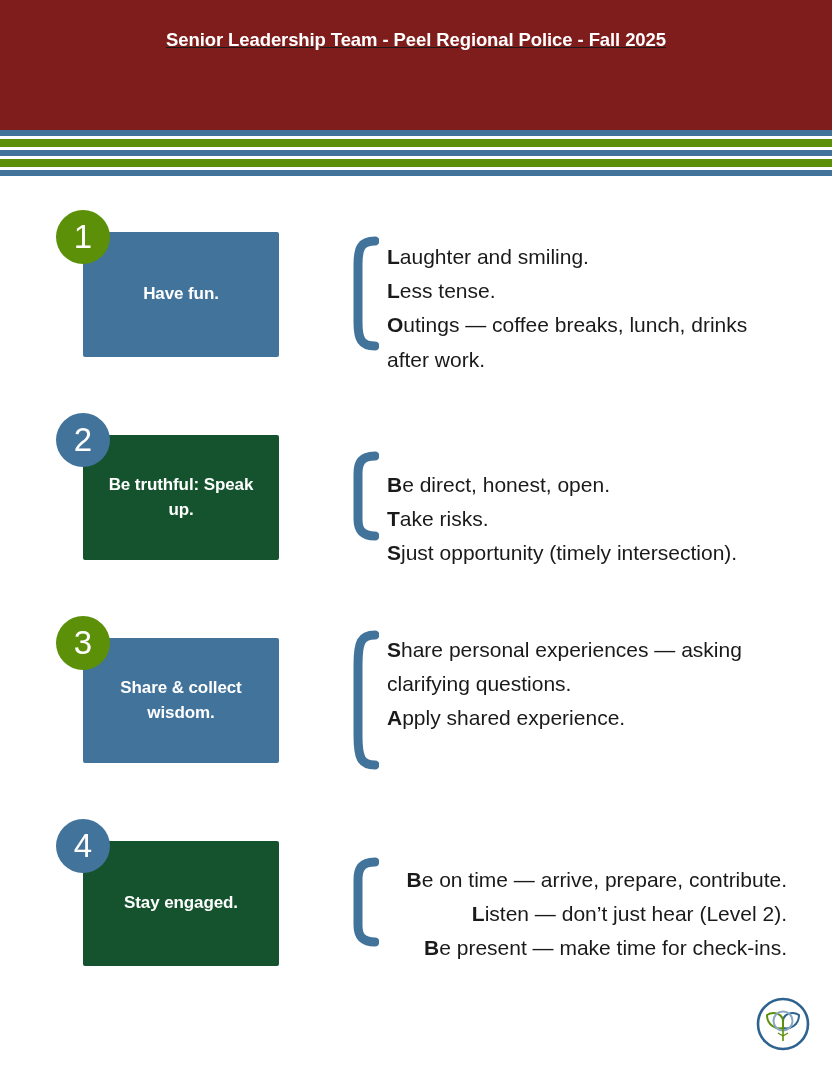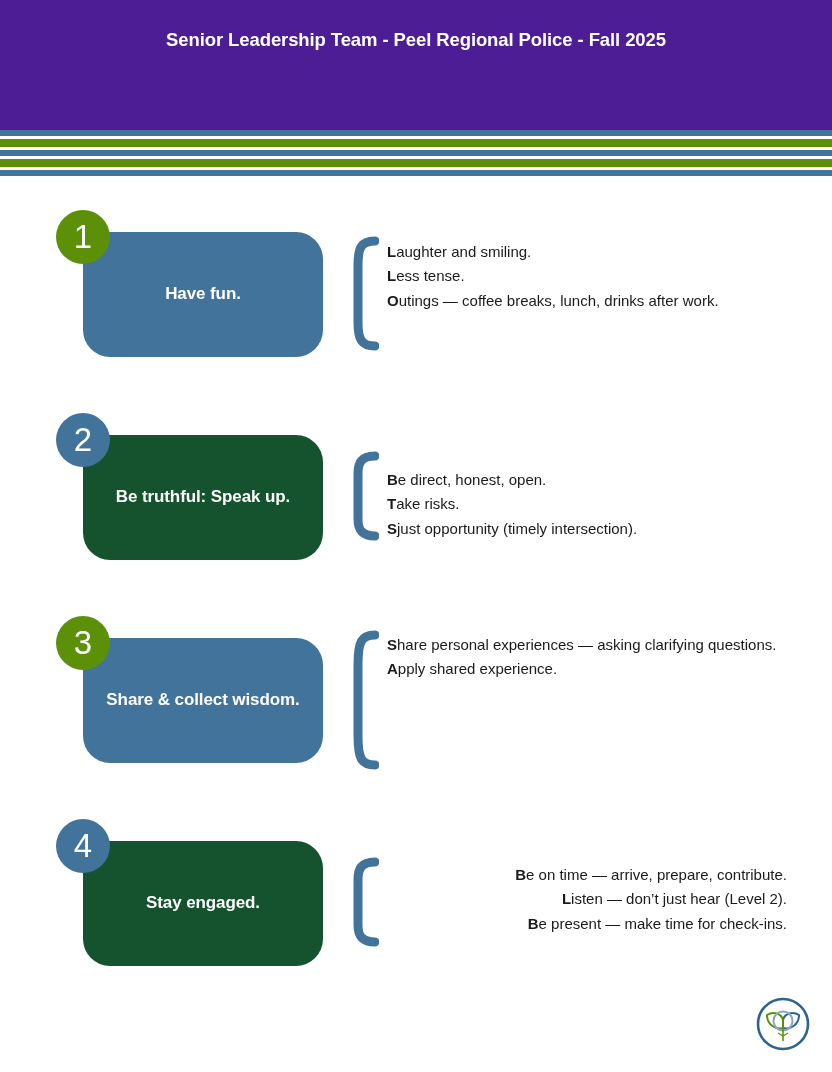--- a/index.html
+++ b/index.html
@@ -17,24 +17,25 @@
     color: #1a1a1a;
   }
 
   
   .header {
     position: absolute;
     left: 0;
     top: 0;
     width: 832px;
     height: 130px;
-    background: #4c1d95;
+    background: #7f1d1d;
     box-sizing: border-box;
     padding-top: 30px;
     text-align: center;
+    text-decoration: underline;
   }
   .header-subtitle {
     font-size: 18.5px;
     font-weight: bold;
     color: #ffffff;
     letter-spacing: -0.1px;
     line-height: 1.1;
     margin: 0;
   }
   .header-title {
@@ -90,23 +91,23 @@
     font-weight: normal;
     z-index: 3;
   }
   .badge.blue  { background: #42739b; }
   .badge.green { background: #5b9008; }
 
   .card {
     position: absolute;
     left: 83px;
     top: 50px;
-    width: 240px;
+    width: 196px;
     height: 125px;
-    border-radius: 27px;
+    border-radius: 2px;
     z-index: 2;
     display: flex;
     align-items: center;
     justify-content: center;
     box-sizing: border-box;
     padding: 6px 14px;
   }
   .card.blue  { background: #42739b; }
   .card.green { background: #14532d; }
   .card-label {
@@ -126,21 +127,21 @@
     height: 120px;
     z-index: 2;
   }
   .bracket svg { display: block; }
 
   .detail {
     position: absolute;
     left: 387px;
     top: 52px;
     width: 400px;
-    font-size: 15px;
+    font-size: 21px;
     line-height: 1.63;
     color: #1a1a1a;
   }
   .detail .line { white-space: normal; }
   .detail .cap { font-weight: bold; }
 
   
   .row-1 .bracket { top: 54px;  height: 115px; }
   .row-1 .detail  { top: 58px; }
   .row-2 .bracket { top: 66px;  height: 90px; }

